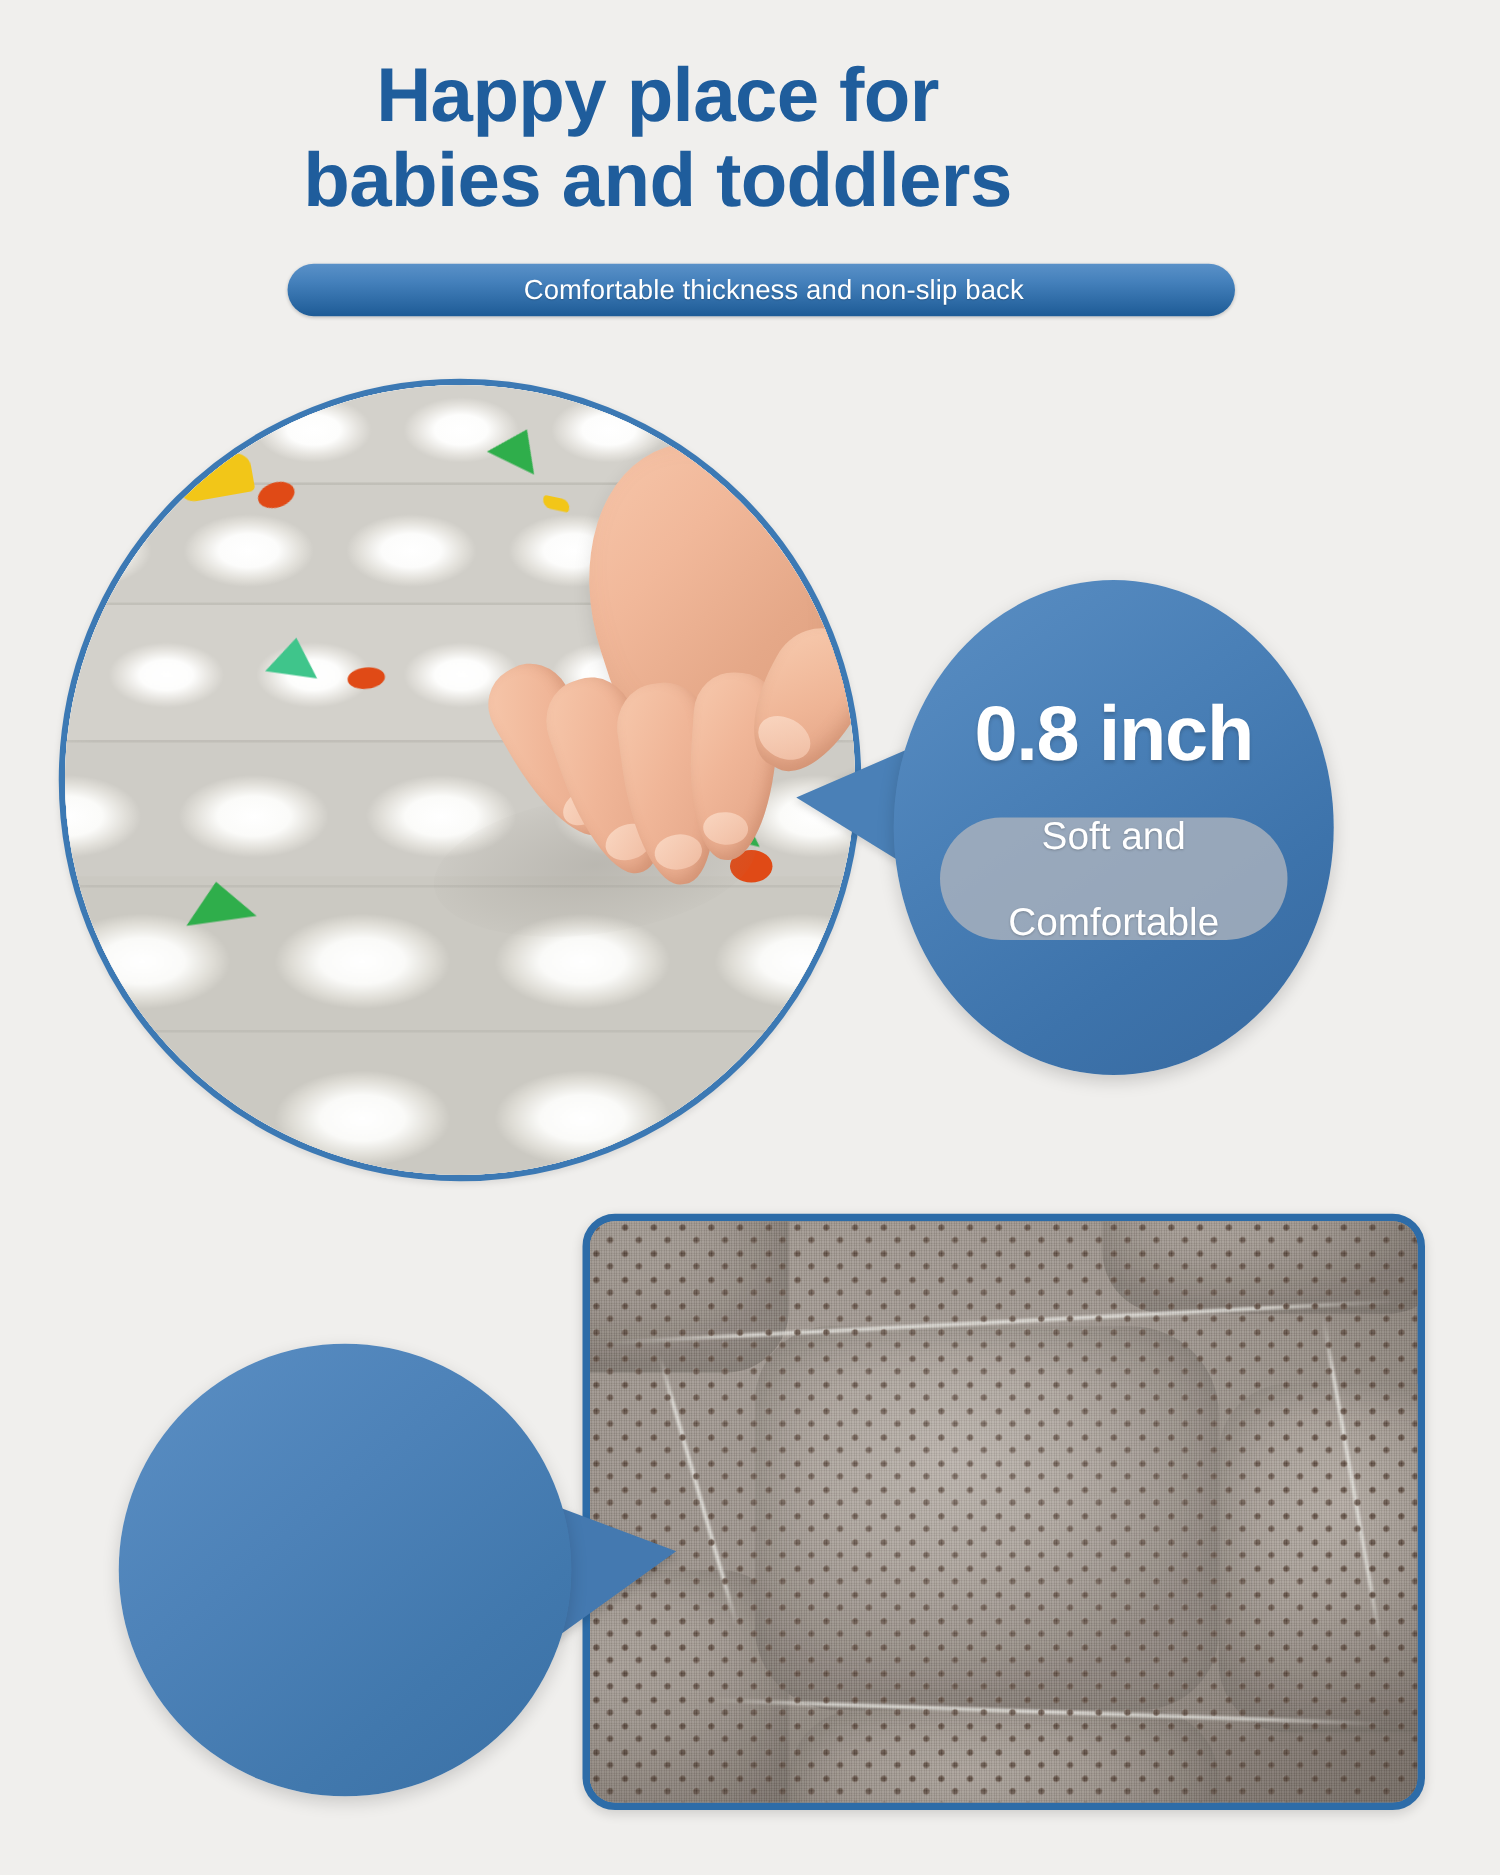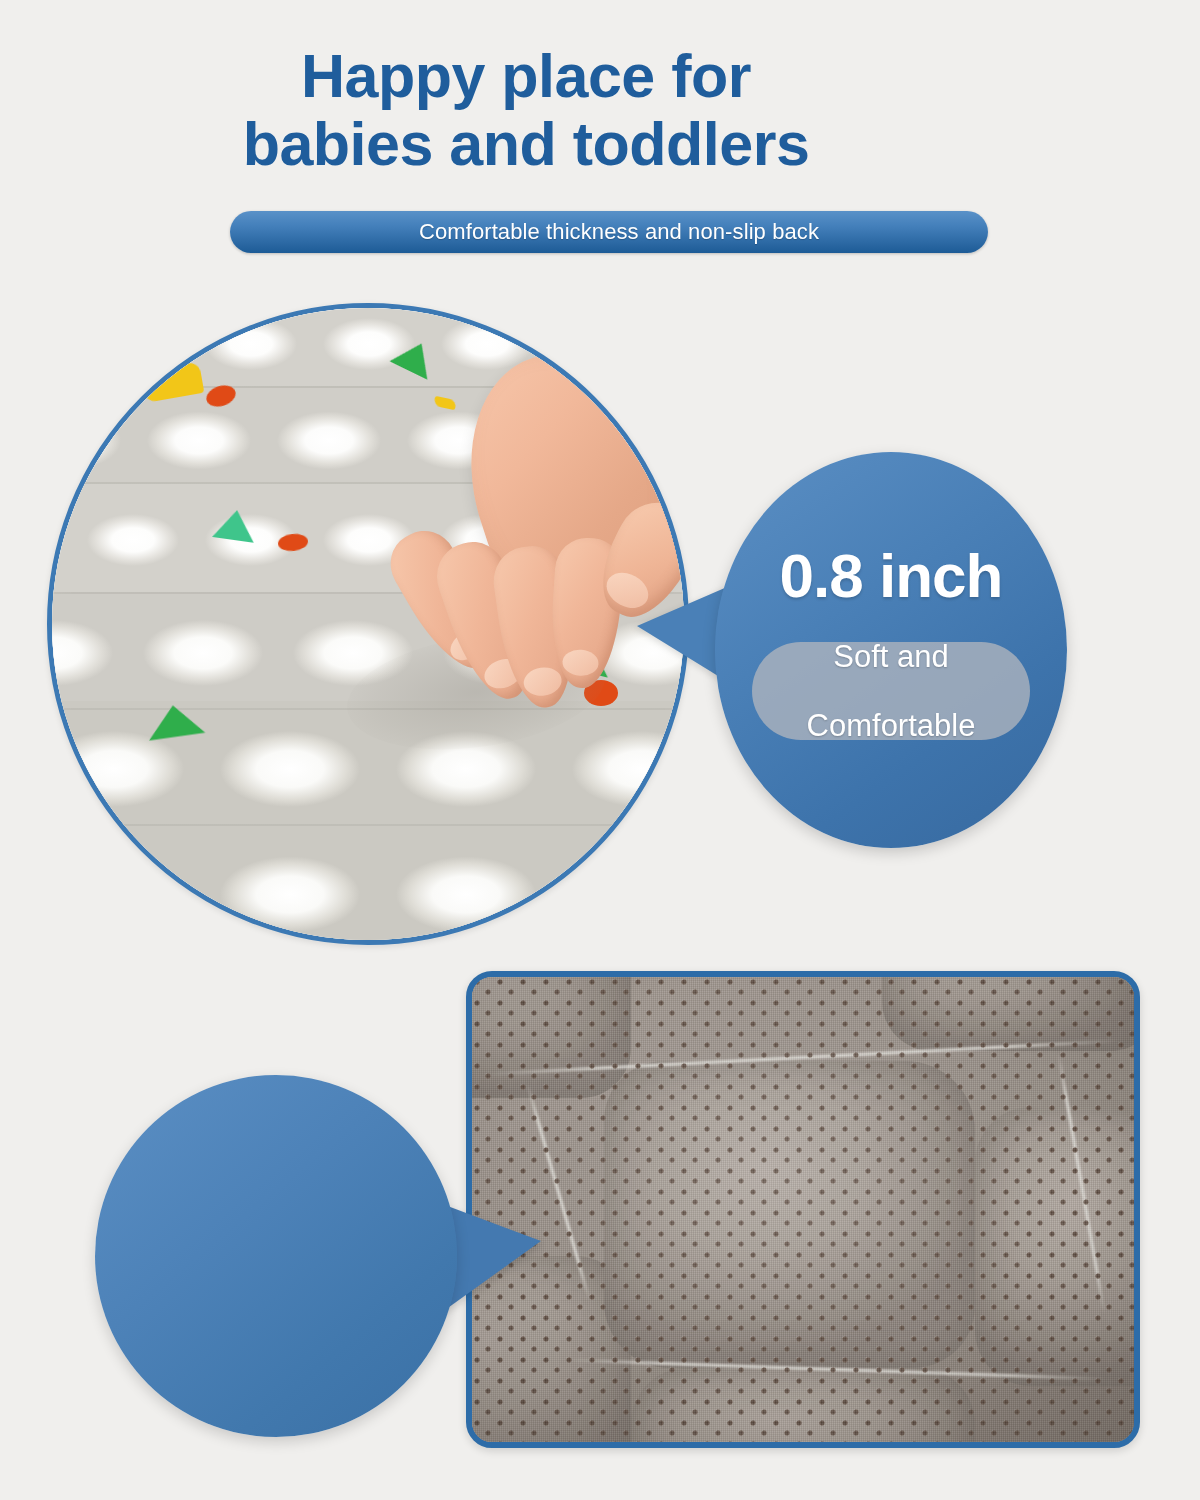--- a/index.html
+++ b/index.html
@@ -207,21 +207,21 @@
     height: 110px;
     background: radial-gradient(ellipse at 50% 50%, rgba(150,146,138,0.35) 0%, rgba(150,146,138,0.12) 55%, rgba(150,146,138,0) 78%);
     border-radius: 50%;
     transform: rotate(-8deg);
   }
 
   
   .bubble-inch {
     position: absolute;
     left: 715px;
-    top: 452px;
+    top: 464px;
     width: 352px;
     height: 396px;
   }
   .bubble-inch .disc {
     position: absolute;
     inset: 0;
     border-radius: 50%;
     background: linear-gradient(145deg, #5b8fc4 0%, #4a80b7 38%, #3d73ab 70%, #37699f 100%);
     box-shadow: 0 5px 14px rgba(0,0,0,0.17);
   }

